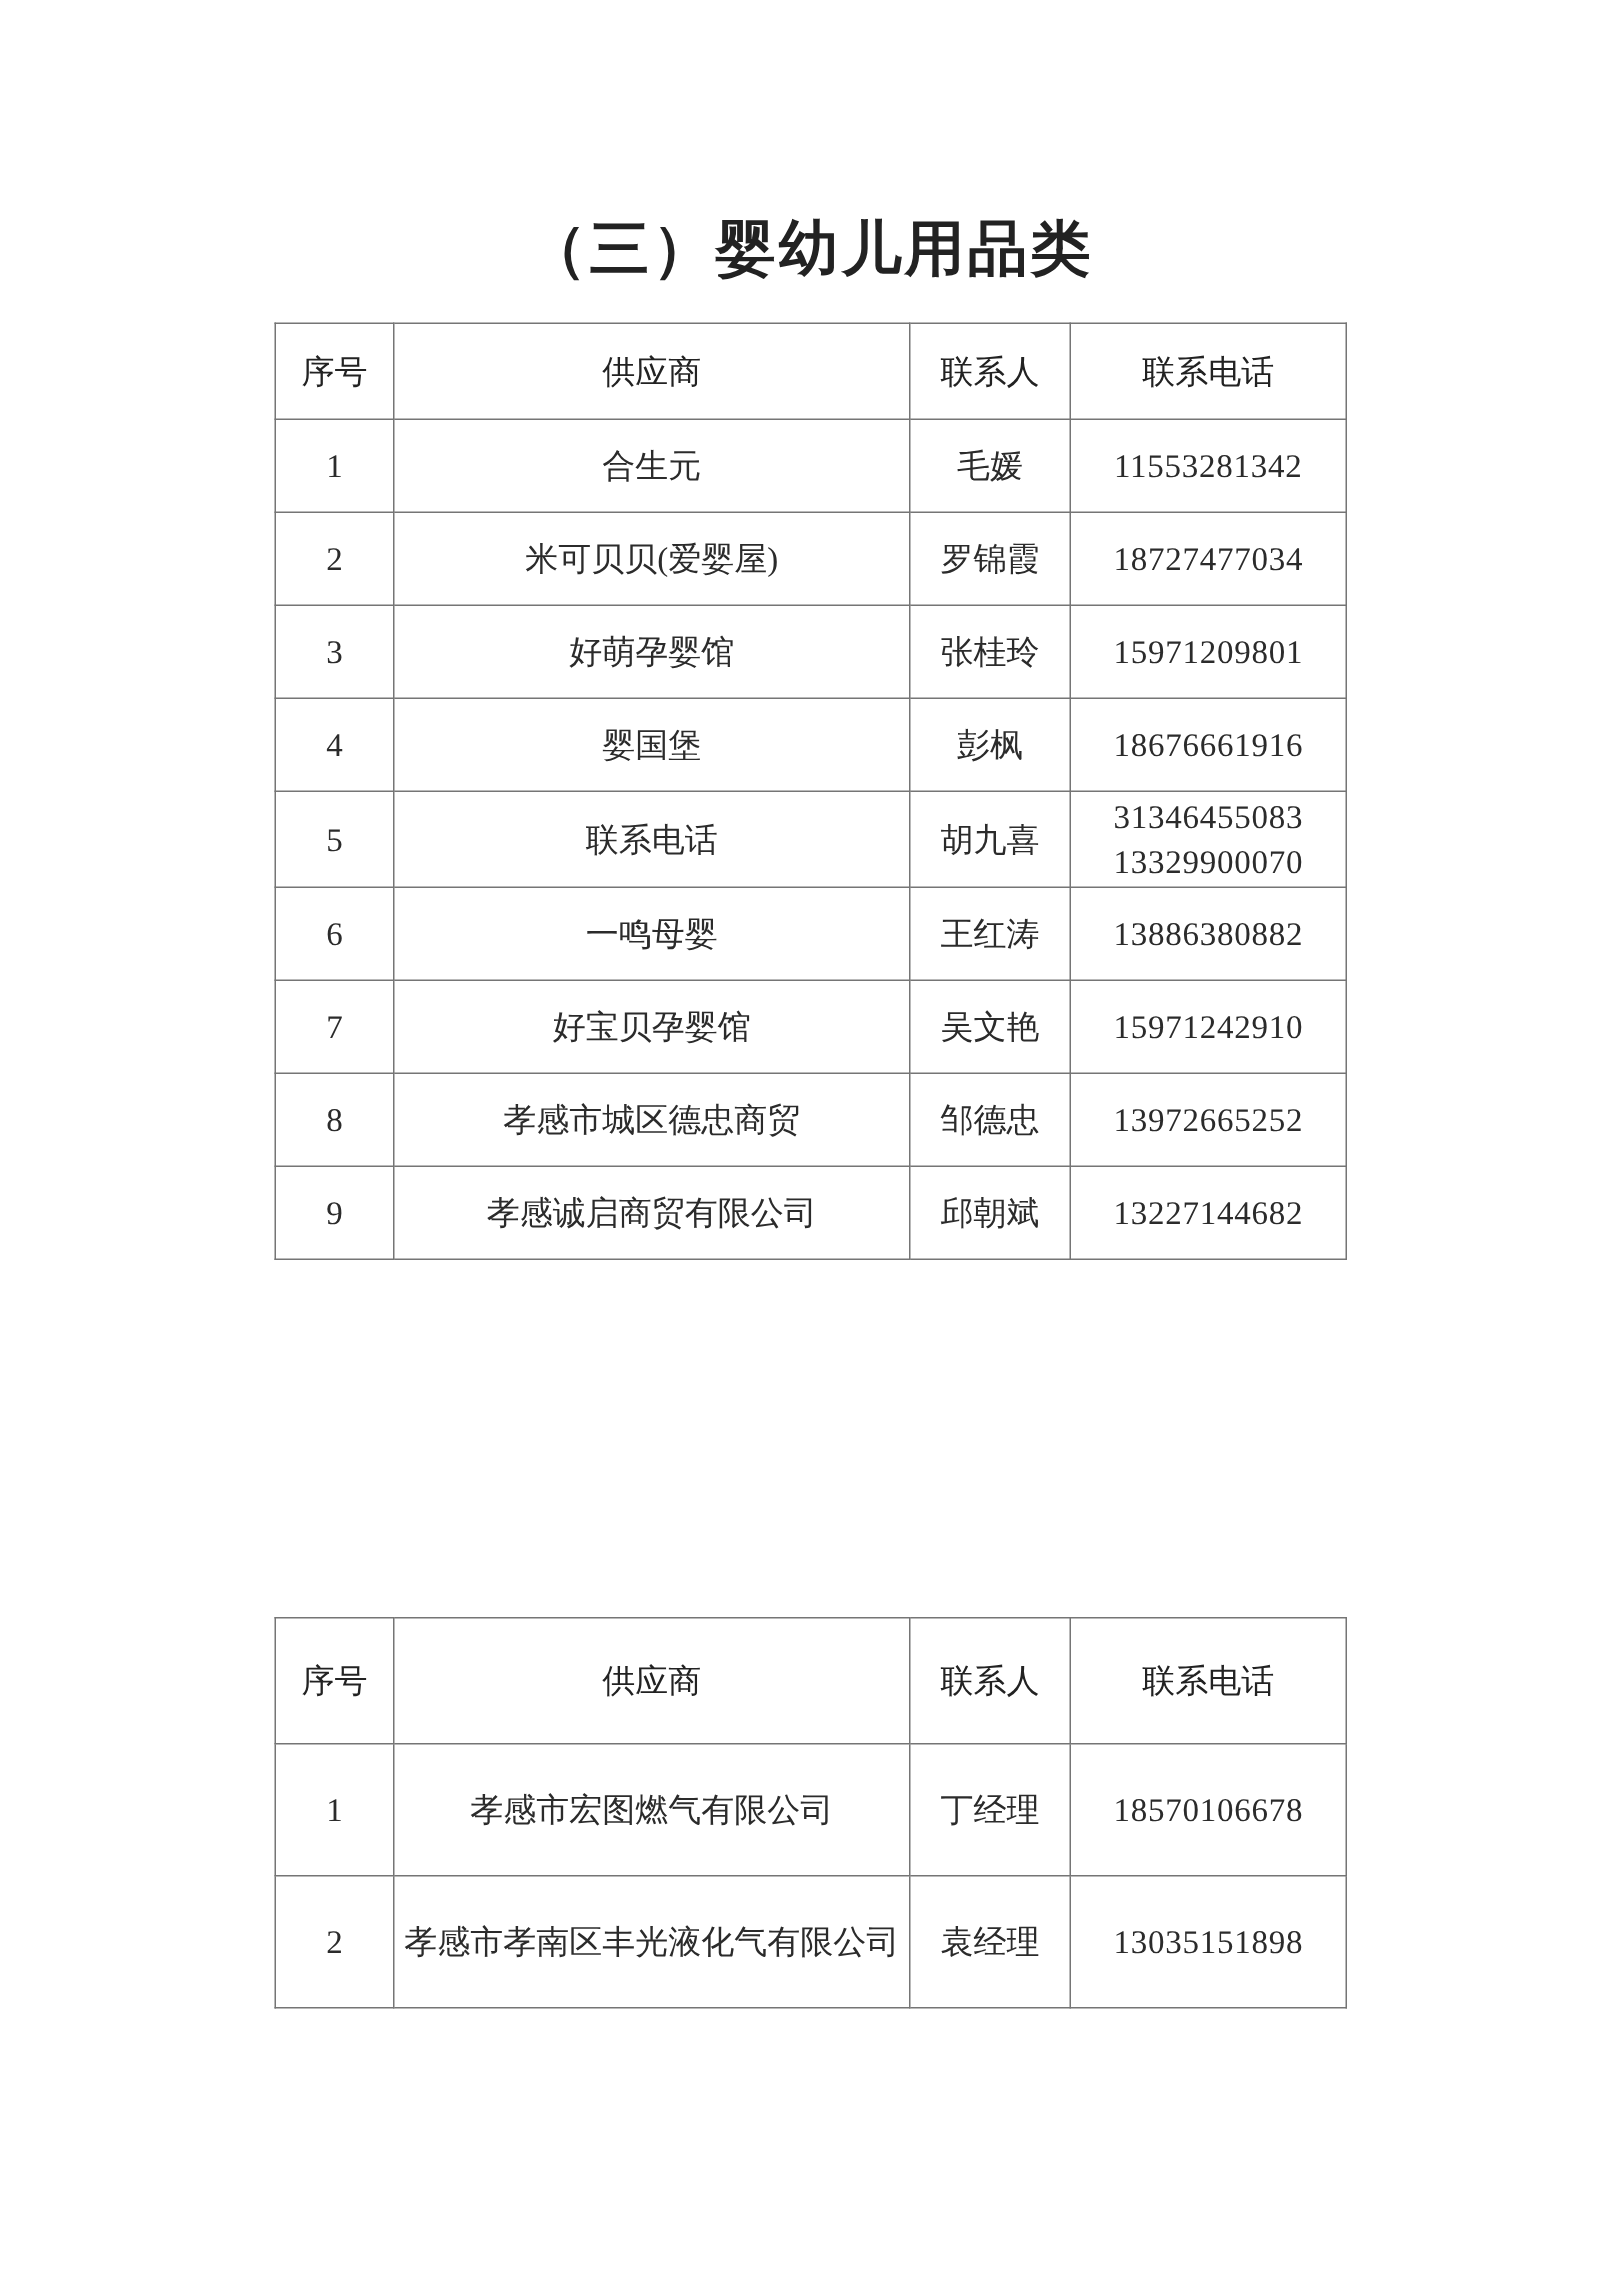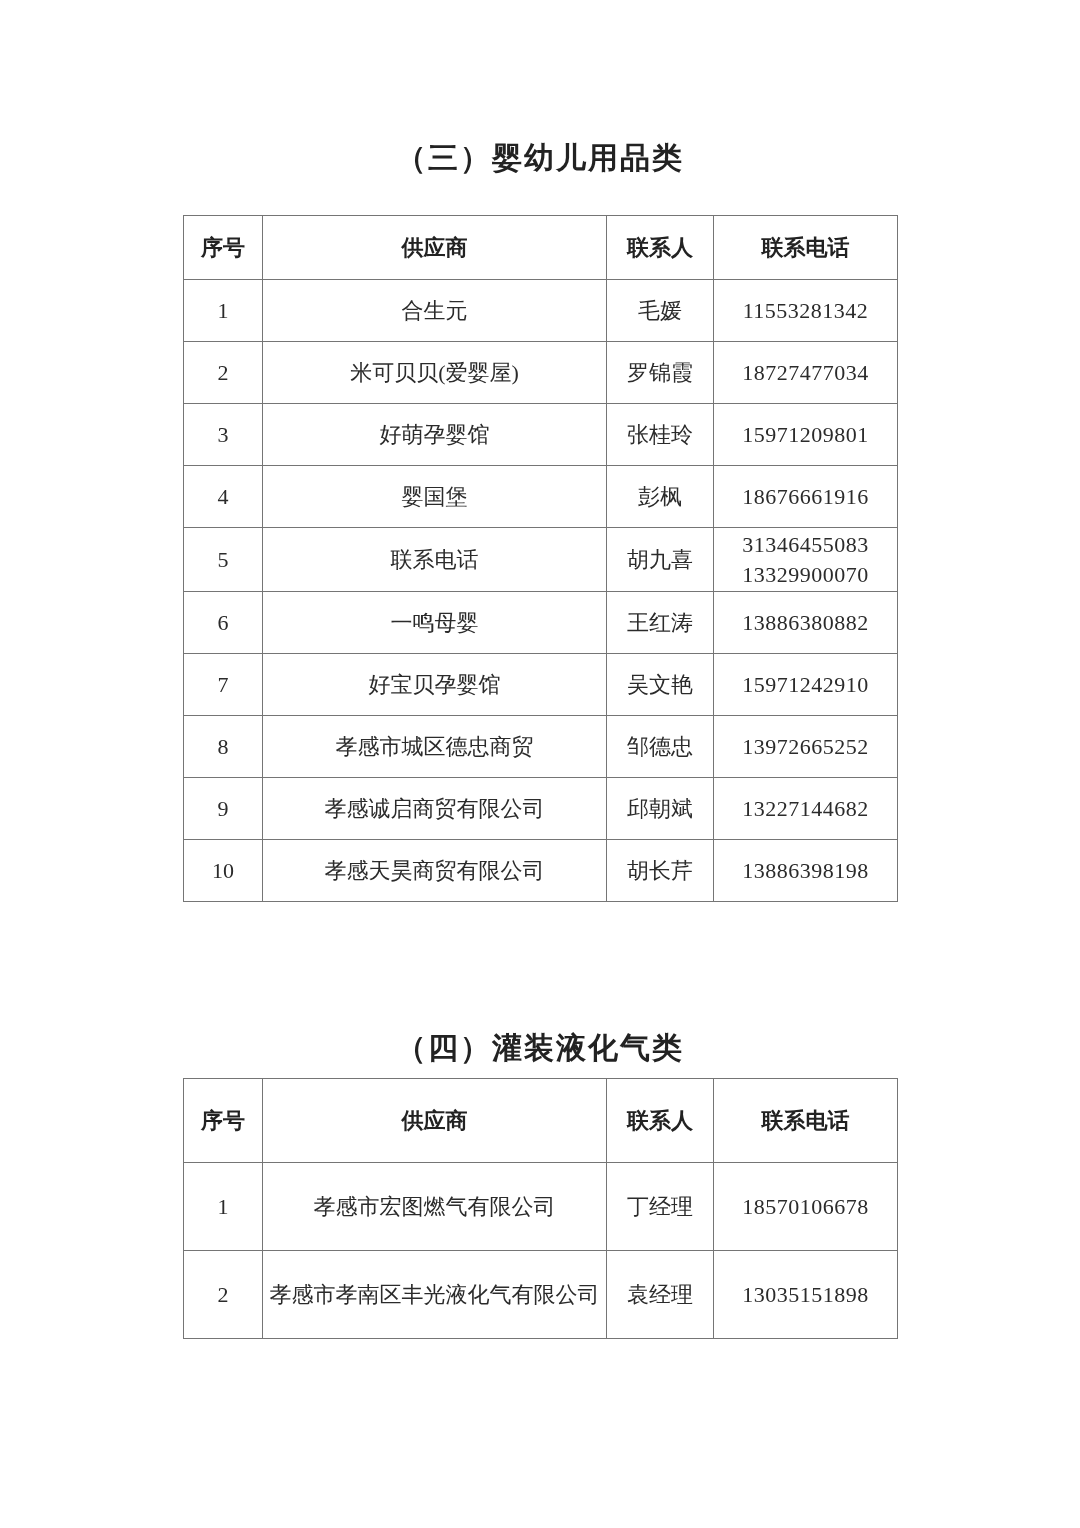--- a/index.html
+++ b/index.html
@@ -14,21 +14,21 @@
     background: #ffffff;
     overflow: hidden;
     font-family: "Liberation Serif", "DejaVu Serif", serif;
     color: #2b2b2b;
   }
   .section-title {
     position: absolute;
     left: 0;
     width: 100%;
     text-align: center;
-    font-size: 30px;
+    font-size: 40px;
     font-weight: bold;
     letter-spacing: 2px;
     color: #222222;
   }
   .title-1 { top: 138px; }
   .title-2 { top: 1028px; }
 
   table.supplier-table {
     position: absolute;
     left: 183px;
@@ -44,21 +44,21 @@
     border: 1px solid #757575;
     text-align: center;
     vertical-align: middle;
     font-size: 22px;
     font-weight: normal;
     padding: 2px 4px;
     box-sizing: border-box;
     line-height: 1.35;
   }
   .supplier-table th {
-    font-weight: bold;
+    font-weight: normal;
     color: #222222;
   }
   .table-1 th { height: 64px; }
   .table-1 td { height: 62px; }
   .table-2 th { height: 84px; }
   .table-2 td { height: 88px; }
 
   .cell-phone {
     white-space: pre-line;
     font-size: 21px;
@@ -137,30 +137,23 @@
         <td>孝感市城区德忠商贸</td>
         <td>邹德忠</td>
         <td class="cell-phone">13972665252</td>
       </tr>
       <tr>
         <td class="cell-index">9</td>
         <td>孝感诚启商贸有限公司</td>
         <td>邱朝斌</td>
         <td class="cell-phone">13227144682</td>
       </tr>
-      <tr>
-        <td class="cell-index">10</td>
-        <td>孝感天昊商贸有限公司</td>
-        <td>胡长芹</td>
-        <td class="cell-phone">13886398198</td>
-      </tr>
     </tbody>
   </table>
 
-  <div class="section-title title-2">（四）灌装液化气类</div>
 
   <table class="supplier-table table-2">
     <colgroup>
       <col style="width:79px">
       <col style="width:344px">
       <col style="width:107px">
       <col style="width:184px">
     </colgroup>
     <thead>
       <tr>

